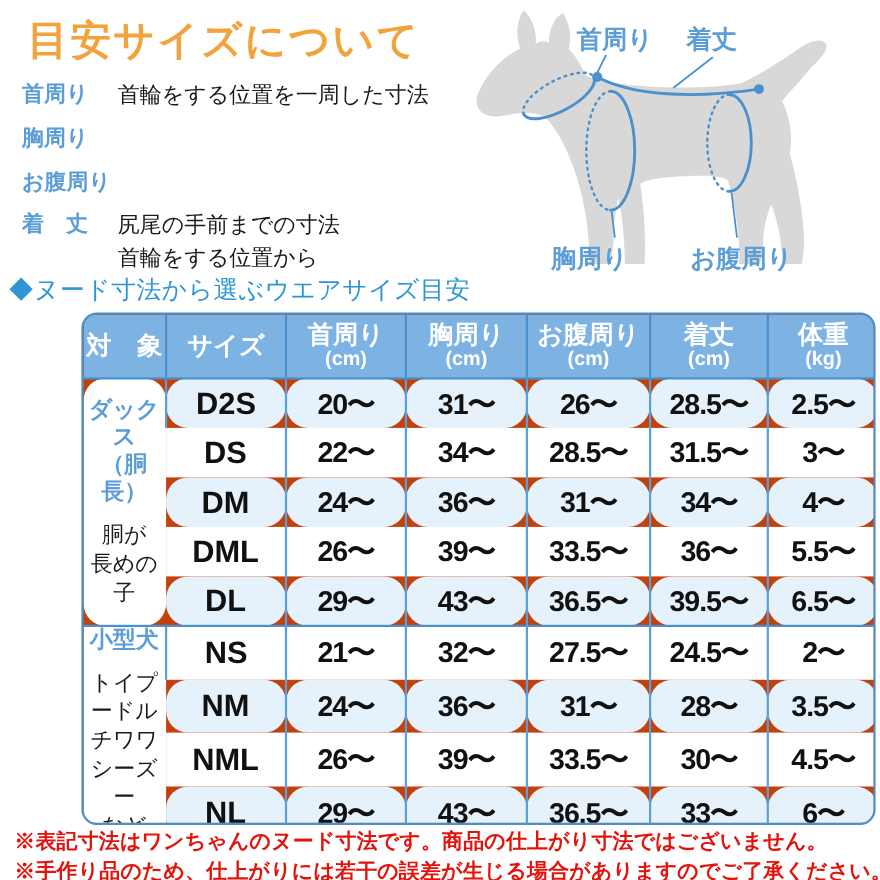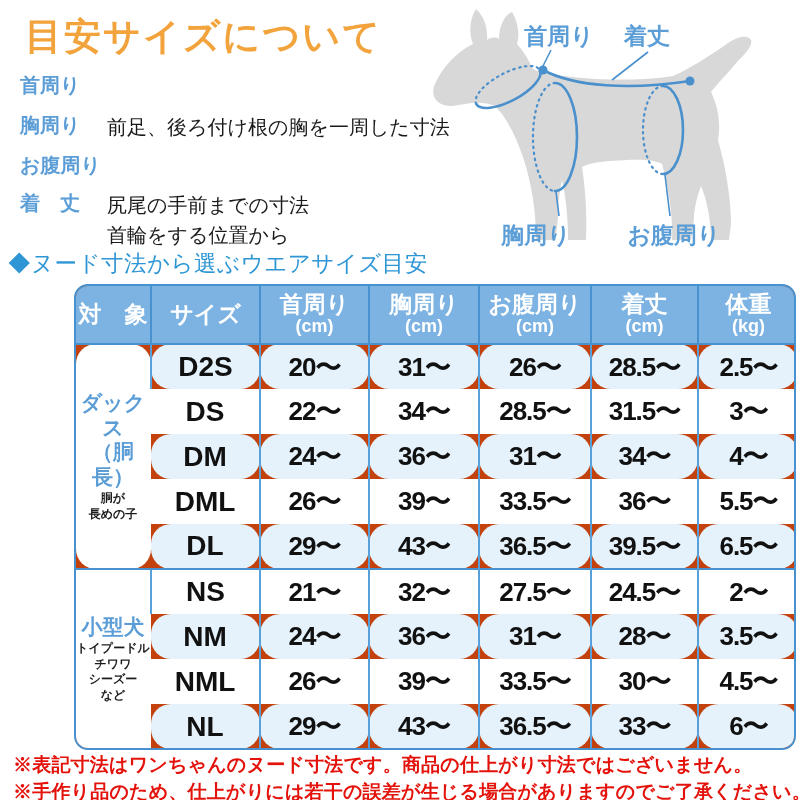--- a/index.html
+++ b/index.html
@@ -44,21 +44,21 @@
     border-left:2px solid var(--sep_blue);
     background:#ffffff;
   }
   td:first-child { border-left:none; }
   tr.alt td { background:var(--row_alt);border-radius:20px; }
   td.target-cell { background:#ffffff !important; }
   tr.group-start td { border-top:2px solid var(--border_blue); }
   .size-cell { font-weight:700; font-size:28px; color:#111; }
   .num-cell  { font-weight:700; font-size:26px; color:#111; letter-spacing:-1px; }
   .group-name { color:var(--accent_blue); font-weight:700; font-size:21px; line-height:1.18; }
-  .group-sub  { color:var(--text_dark); font-size:12px; font-weight:700; line-height:1.3; margin-top:1px; }
+  .group-sub  { color:var(--text_dark); font-size:20px; font-weight:400; line-height:1.3; margin-top:13px; }
   .note {
     position:absolute; left:13px;
     font-size:19px; font-weight:700; letter-spacing:0.2px;
     color:var(--note_red); white-space:nowrap;
   }
   .dog-svg { position:absolute; left:425px; top:0; }
   .dog-svg text { fill:var(--accent_blue); font-weight:700; font-size:23px; font-family:"Liberation Sans",sans-serif; }
   .measure { stroke:var(--measure_blue); fill:none; stroke-width:2.6; stroke-linecap:round; }
   .measure-dotted { stroke:var(--measure_blue); fill:none; stroke-width:2.2; stroke-dasharray:1.5 4.5; stroke-linecap:round; }
   .pointer { stroke:var(--measure_blue); fill:none; stroke-width:1.6; }
@@ -66,24 +66,24 @@
 </style>
 </head>
 <body>
 
 <div class="stage">
 
   <div class="page-title">目安サイズについて</div>
 
   <div class="legend-row" style="top:72px;">
     <div class="legend-term">首周り</div>
+    <div class="legend-desc">首輪をする位置を一周した寸法</div>
   </div>
   <div class="legend-row" style="top:112px;">
     <div class="legend-term">胸周り</div>
-    <div class="legend-desc">前足、後ろ付け根の胸を一周した寸法</div>
   </div>
   <div class="legend-row" style="top:152px;">
     <div class="legend-term">お腹周り</div>
   </div>
   <div class="legend-row" style="top:190px;justify-content:center;">
     <div class="legend-term">着　丈</div>
     <div class="legend-desc">
       <div>尻尾の手前までの寸法</div>
       <div>首輪をする位置から</div>
     </div>

